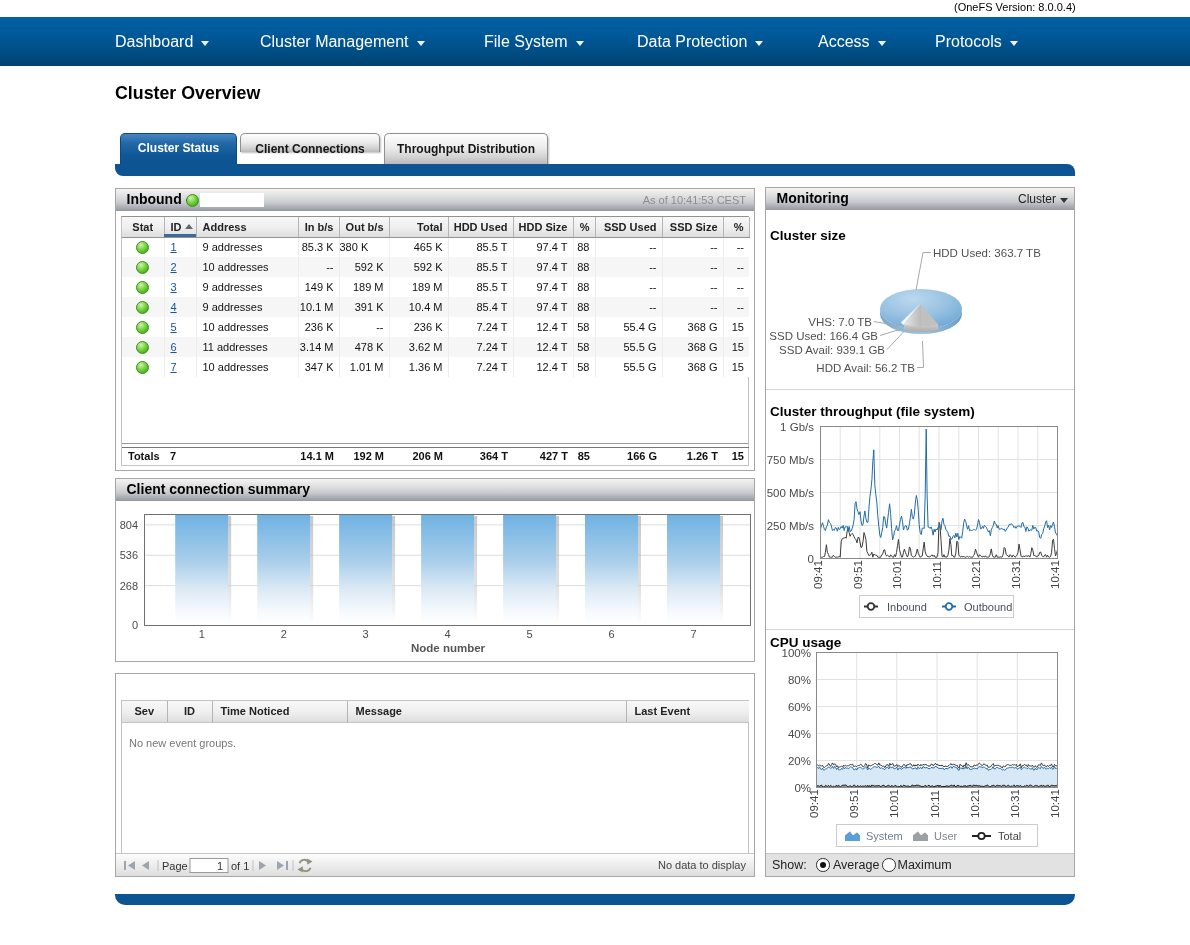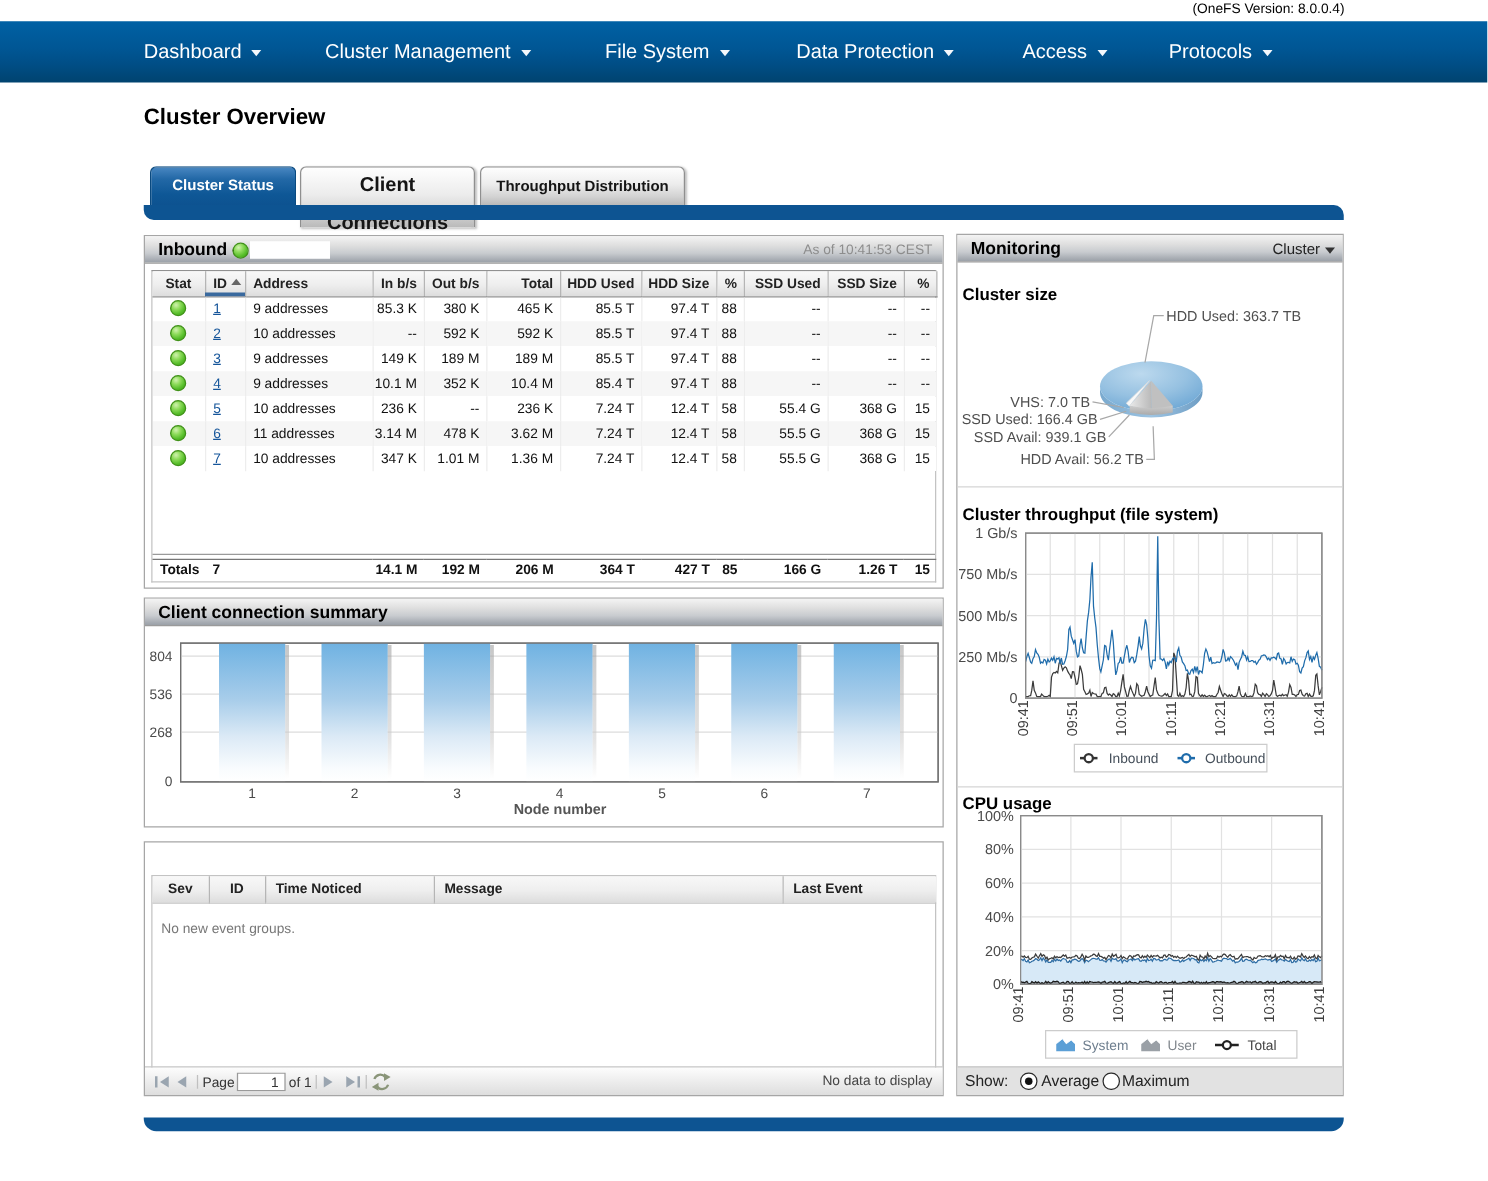--- a/index.html
+++ b/index.html
@@ -27,21 +27,21 @@
     <span class="navitem" style="left:115px">Dashboard<i></i></span>
     <span class="navitem" style="left:260px">Cluster Management<i></i></span>
     <span class="navitem" style="left:484px">File System<i></i></span>
     <span class="navitem" style="left:637px">Data Protection<i></i></span>
     <span class="navitem" style="left:818px">Access<i></i></span>
     <span class="navitem" style="left:935px">Protocols<i></i></span>
   </div>
 <div class="abs" style="left:115px;top:83px;font-size:17.8px;font-weight:bold;color:#000;">Cluster Overview</div>
 
 <div class="abs" style="left:120px;top:133px;width:117px;height:32px;border:1px solid #0a4a80;border-bottom:none;border-radius:5px 5px 0 0;background:linear-gradient(to bottom,#4886c1 0%,#2268a6 30%,#0e5796 70%,#0d5290 100%);color:#fff;font-size:12px;font-weight:bold;text-align:center;line-height:29px;">Cluster Status</div>
-<div class="abs" style="left:240px;top:133px;width:140px;height:49px;border:1px solid #8f8f8f;border-bottom:none;border-radius:5px 5px 0 0;background:linear-gradient(to bottom,#fefefe 0%,#ececec 45%,#d2d2d2 78%,#b9b9b9 100%);color:#151515;font-size:16px;font-weight:bold;text-align:center;line-height:30px;box-shadow:1px 1px 2px rgba(0,0,0,0.25);">Client Connections</div>
+<div class="abs" style="left:240px;top:133px;width:140px;height:19px;border:1px solid #8f8f8f;border-bottom:none;border-radius:5px 5px 0 0;background:linear-gradient(to bottom,#fefefe 0%,#ececec 45%,#d2d2d2 78%,#b9b9b9 100%);color:#151515;font-size:12px;font-weight:bold;text-align:center;line-height:30px;box-shadow:1px 1px 2px rgba(0,0,0,0.25);">Client Connections</div>
 <div class="abs" style="left:384px;top:133px;width:164px;height:31px;border:1px solid #8f8f8f;border-bottom:none;border-radius:5px 5px 0 0;background:linear-gradient(to bottom,#fefefe 0%,#ececec 45%,#d2d2d2 78%,#b9b9b9 100%);color:#151515;font-size:12px;font-weight:bold;text-align:center;line-height:30px;box-shadow:1px 1px 2px rgba(0,0,0,0.25);">Throughput Distribution</div>
 <div class="abs" style="left:115px;top:164px;width:960px;height:12px;background:#0d5492;border-radius:0 8px 0 8px;"></div>
 
 <div class="panel" style="left:115px;top:188px;width:640px;height:283px;">
  <div class="phead">
   <span class="ptitle">Inbound - </span>
   <span class="led abs" style="left:70px;top:4.5px;"></span>
   <span class="abs" style="left:84px;top:4px;width:64px;height:14px;background:#fff;"></span>
   <span class="abs" style="right:8px;top:5px;font-size:11px;color:#8d8d8d;">As of 10:41:53 CEST</span>
  </div>
@@ -76,21 +76,21 @@
             <th class="gridhead" style="height:20px;text-align:right;padding-right:5px;border-right:1px solid #b5b5b5;border-bottom:1px solid #919191;color:#222;">SSD Size</th>
             <th class="gridhead" style="height:20px;text-align:right;padding-right:5px;border-right:1px solid #b5b5b5;border-bottom:1px solid #919191;color:#222;">%</th>
           </tr>
         </thead>
    <tbody>
           <tr style="background:#ffffff">
             <td style="height:20px;text-align:center;border-right:1px solid #ededed;"><span class="led" style="width:13px;height:13px;vertical-align:-2px;"></span></td>
             <td style="text-align:left;padding-left:6px;border-right:1px solid #ededed;"><a href="#">1</a></td>
             <td style="text-align:left;padding-left:6px;color:#111;border-right:1px solid #ededed;">9 addresses</td>
             <td style="text-align:right;padding-right:5px;color:#111;border-right:1px solid #ededed;">85.3 K</td>
-            <td style="text-align:right;padding-right:5px;color:#111;border-right:1px solid #ededed;margin-top:46px;">380 K</td>
+            <td style="padding-right:5px;color:#111;border-right:1px solid #ededed;margin-top:46px;">380 K</td>
             <td style="text-align:right;padding-right:5px;color:#111;border-right:1px solid #ededed;">465 K</td>
             <td style="text-align:right;padding-right:5px;color:#111;border-right:1px solid #ededed;">85.5 T</td>
             <td style="text-align:right;padding-right:5px;color:#111;border-right:1px solid #ededed;">97.4 T</td>
             <td style="text-align:right;padding-right:5px;color:#111;border-right:1px solid #ededed;">88</td>
             <td style="text-align:right;padding-right:5px;color:#111;border-right:1px solid #ededed;">--</td>
             <td style="text-align:right;padding-right:5px;color:#111;border-right:1px solid #ededed;">--</td>
             <td style="text-align:right;padding-right:5px;color:#111;">--</td>
           </tr>
           <tr style="background:#f6f6f6">
             <td style="height:20px;text-align:center;border-right:1px solid #ededed;"><span class="led" style="width:13px;height:13px;vertical-align:-2px;"></span></td>
@@ -118,21 +118,21 @@
             <td style="text-align:right;padding-right:5px;color:#111;border-right:1px solid #ededed;">88</td>
             <td style="text-align:right;padding-right:5px;color:#111;border-right:1px solid #ededed;">--</td>
             <td style="text-align:right;padding-right:5px;color:#111;border-right:1px solid #ededed;">--</td>
             <td style="text-align:right;padding-right:5px;color:#111;">--</td>
           </tr>
           <tr style="background:#f6f6f6">
             <td style="height:20px;text-align:center;border-right:1px solid #ededed;"><span class="led" style="width:13px;height:13px;vertical-align:-2px;"></span></td>
             <td style="text-align:left;padding-left:6px;border-right:1px solid #ededed;"><a href="#">4</a></td>
             <td style="text-align:left;padding-left:6px;color:#111;border-right:1px solid #ededed;">9 addresses</td>
             <td style="text-align:right;padding-right:5px;color:#111;border-right:1px solid #ededed;">10.1 M</td>
-            <td style="text-align:right;padding-right:5px;color:#111;border-right:1px solid #ededed;">352 K</td>
+            <td style="text-align:right;padding-right:5px;color:#111;border-right:1px solid #ededed;">391 K</td>
             <td style="text-align:right;padding-right:5px;color:#111;border-right:1px solid #ededed;">10.4 M</td>
             <td style="text-align:right;padding-right:5px;color:#111;border-right:1px solid #ededed;">85.4 T</td>
             <td style="text-align:right;padding-right:5px;color:#111;border-right:1px solid #ededed;">97.4 T</td>
             <td style="text-align:right;padding-right:5px;color:#111;border-right:1px solid #ededed;">88</td>
             <td style="text-align:right;padding-right:5px;color:#111;border-right:1px solid #ededed;">--</td>
             <td style="text-align:right;padding-right:5px;color:#111;border-right:1px solid #ededed;">--</td>
             <td style="text-align:right;padding-right:5px;color:#111;">--</td>
           </tr>
           <tr style="background:#ffffff">
             <td style="height:20px;text-align:center;border-right:1px solid #ededed;"><span class="led" style="width:13px;height:13px;vertical-align:-2px;"></span></td>

